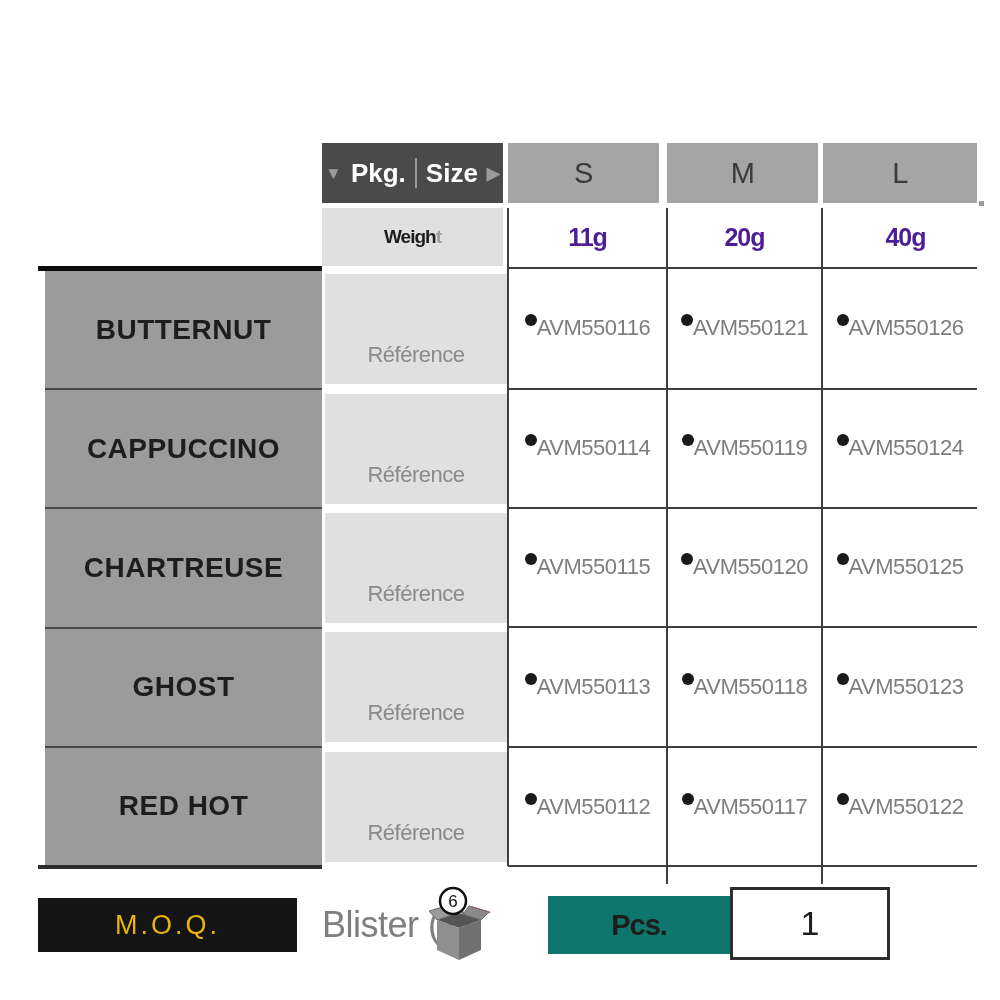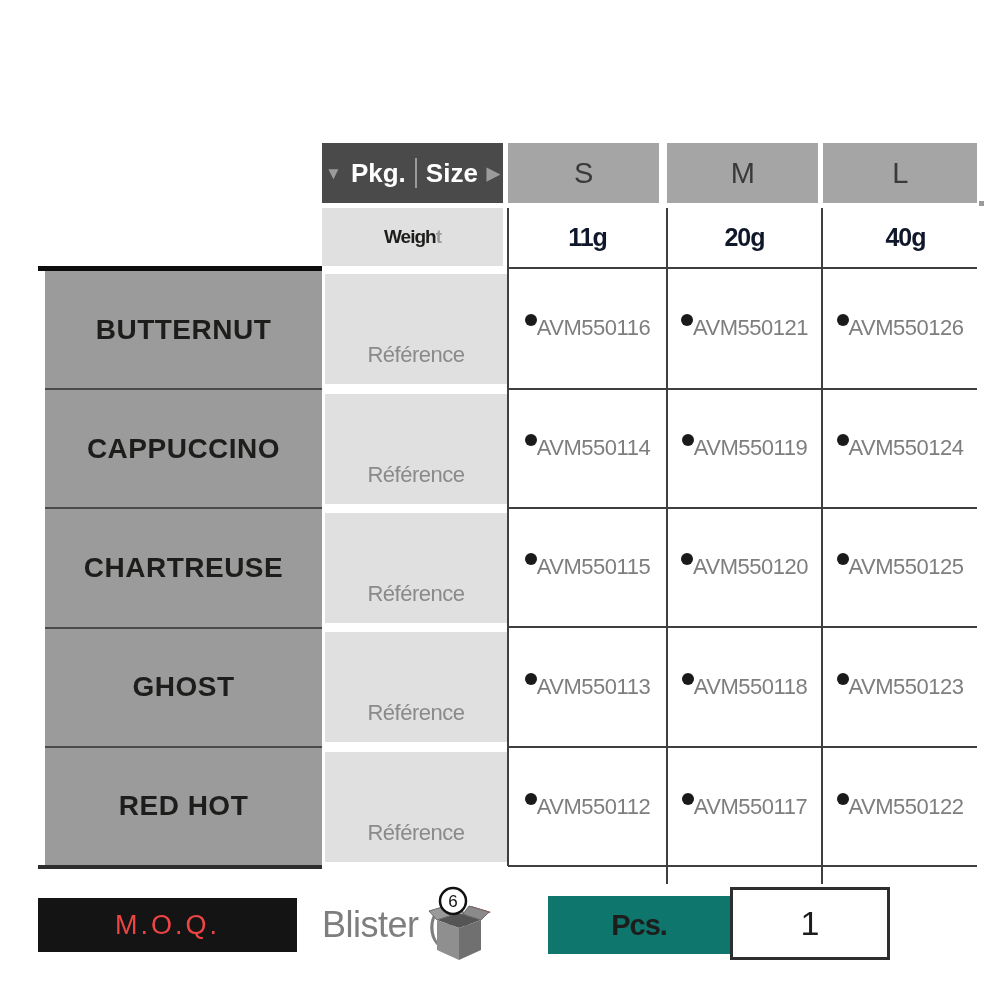--- a/index.html
+++ b/index.html
@@ -29,21 +29,21 @@
   
   .weight-cell {
     position:absolute; left:322px; top:208px; width:181px; height:58px;
     background:#e0e0e0; display:flex; align-items:center; justify-content:center;
     font-weight:bold; font-size:19px; color:#1d1d1b; letter-spacing:-1px;
   }
   .weight-cell .tail { color:#9b9b9b; }
   .wval {
     position:absolute; top:208px; height:58px;
     display:flex; align-items:center; justify-content:center;
-    font-weight:bold; font-size:25px; color:#0f172a; letter-spacing:-1px;
+    font-weight:bold; font-size:25px; color:#4c1d95; letter-spacing:-1px;
   }
   .wval.c0 { left:509px; width:157px; }
   .wval.c1 { left:668px; width:153px; }
   .wval.c2 { left:823px; width:154px;padding-left:11px; }
 
   
   .vl { position:absolute; top:208px; width:2px; background:#3f3f3f; }
   .vl.v0 { left:507px; height:658px; }
   .vl.v1 { left:666px; height:676px; }
   .vl.v2 { left:821px; height:676px; }
@@ -78,21 +78,21 @@
   .pcell.c0 { left:509px; width:157px; }
   .pcell.c1 { left:668px; width:153px; }
   .pcell.c2 { left:823px; width:154px; }
   .pcell.r0 { top:269px; } .pcell.r1 { top:389px; } .pcell.r2 { top:508px; }
   .pcell.r3 { top:628px; } .pcell.r4 { top:748px; }
 
   
   .moq-box {
     position:absolute; left:38px; top:898px; width:259px; height:54px; background:#141414;
     display:flex; align-items:center; justify-content:center;
-    color:#ef4444; font-size:27px; letter-spacing:3px;
+    color:#eab308; font-size:27px; letter-spacing:3px;
   }
   .blister {
     position:absolute; left:322px; top:898px; height:54px;
     display:flex; align-items:center; font-size:36px; color:#7e7e7e; letter-spacing:-0.5px;
   }
   .boxicon { position:absolute; left:423px; top:886px; width:72px; height:82px; }
   .pcs-box {
     position:absolute; left:548px; top:896px; width:182px; height:58px; background:#0f766e;
     display:flex; align-items:center; justify-content:center;
     font-weight:bold; font-size:29px; color:#1d1d1b; letter-spacing:-1px;

